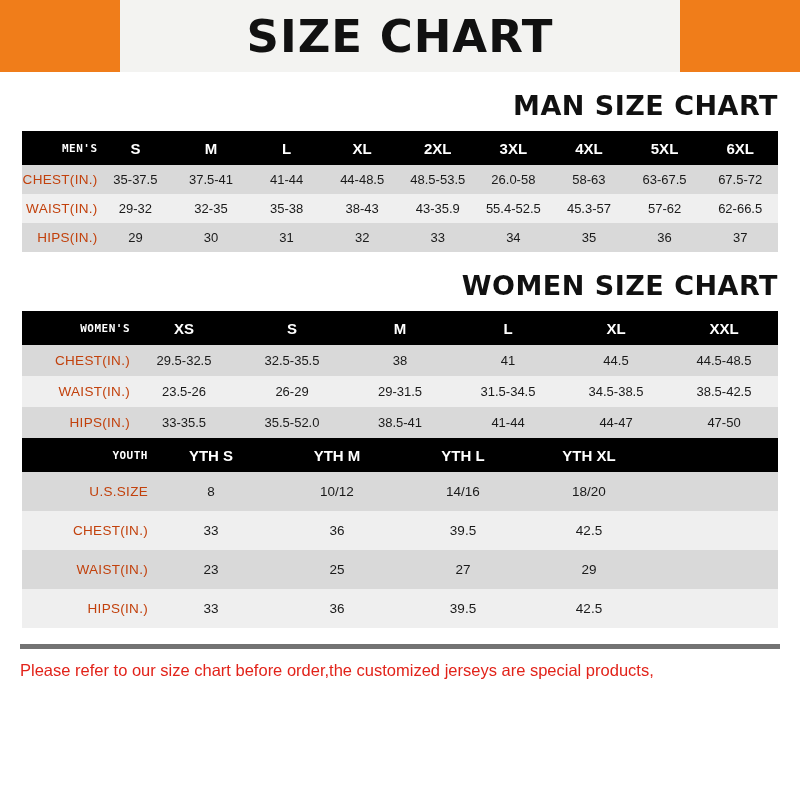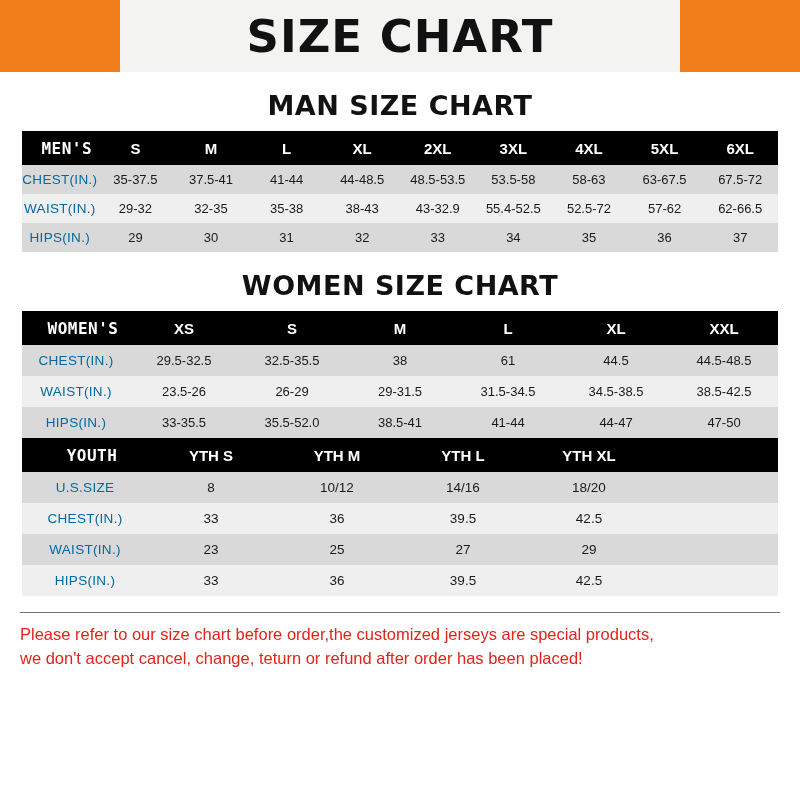--- a/index.html
+++ b/index.html
@@ -43,21 +43,21 @@
     font-size: 45px;
     letter-spacing: 1px;
     color: #111111;
     line-height: 1;
   }
   
   .section {
     padding: 0 22px;
   }
   .section-title {
-    text-align: center;
+    text-align: right;
     font-family: "DejaVu Sans", sans-serif;
     font-weight: bold;
     font-size: 27px;
     color: #111111;
     margin: 18px 0 10px 0;
     letter-spacing: 0.5px;
   }
   table.chart {
     border-collapse: collapse;
     width: 100%;
@@ -74,42 +74,43 @@
   }
   table.chart thead th {
     background: #000000;
     color: #ffffff;
     font-size: 15px;
     font-weight: bold;
     height: 34px;
   }
   table.chart thead th.corner {
     font-family: "DejaVu Sans Mono", monospace;
-    font-size: 16px;
+    font-size: 11px;
     letter-spacing: 0.5px;
-    text-align: center;
+    text-align: right;
     padding-left: 14px;
   }
   table.chart tbody tr:nth-child(odd) td { background: #d9d9d9; }
   table.chart tbody tr:nth-child(even) td { background: #efefef; }
   table.chart tbody td.rowhead {
     font-size: 13.5px;
     letter-spacing: 0.3px;
-    color: #0369a1;
+    color: #c2410c;
+    text-align: right;
   }
   
   .women thead th.corner { font-size: 16px; }
   .youth thead th.corner { font-size: 16px; }
   .youth thead th { font-size: 15px; }
-  .youth tbody td { height: 31px; font-size: 13.5px; }
+  .youth tbody td { height: 39px; font-size: 13.5px; }
   .women tbody td { height: 31px; }
   
   .note {
     margin: 16px 20px 0 20px;
-    border-top: 1px solid #737373;
+    border-top: 5px solid #737373;
     padding-top: 10px;
     color: #e2231a;
     font-size: 16.5px;
     line-height: 1.45;
     text-align: left;
     font-family: "Liberation Sans", sans-serif;
   }
   .note-line { display: block; }
 </style>
 </head>
@@ -141,34 +142,34 @@
         </tr>
       </thead>
       <tbody>
         <tr>
           <td class="rowhead">CHEST(IN.)</td>
           <td>35-37.5</td>
           <td>37.5-41</td>
           <td>41-44</td>
           <td>44-48.5</td>
           <td>48.5-53.5</td>
-          <td>53.5-58</td>
+          <td>26.0-58</td>
           <td>58-63</td>
           <td>63-67.5</td>
           <td>67.5-72</td>
         </tr>
         <tr>
           <td class="rowhead">WAIST(IN.)</td>
           <td>29-32</td>
           <td>32-35</td>
           <td>35-38</td>
           <td>38-43</td>
-          <td>43-32.9</td>
+          <td>43-35.9</td>
           <td>55.4-52.5</td>
-          <td>52.5-72</td>
+          <td>45.3-57</td>
           <td>57-62</td>
           <td>62-66.5</td>
         </tr>
         <tr>
           <td class="rowhead">HIPS(IN.)</td>
           <td>29</td>
           <td>30</td>
           <td>31</td>
           <td>32</td>
           <td>33</td>
@@ -194,21 +195,21 @@
           <th>XL</th>
           <th>XXL</th>
         </tr>
       </thead>
       <tbody>
         <tr>
           <td class="rowhead">CHEST(IN.)</td>
           <td>29.5-32.5</td>
           <td>32.5-35.5</td>
           <td>38</td>
-          <td>61</td>
+          <td>41</td>
           <td>44.5</td>
           <td>44.5-48.5</td>
         </tr>
         <tr>
           <td class="rowhead">WAIST(IN.)</td>
           <td>23.5-26</td>
           <td>26-29</td>
           <td>29-31.5</td>
           <td>31.5-34.5</td>
           <td>34.5-38.5</td>
@@ -271,16 +272,15 @@
           <td>39.5</td>
           <td>42.5</td>
           <td></td>
         </tr>
       </tbody>
     </table>
   </div>
 
   <div class="note">
     <span class="note-line">Please refer to our size chart before order,the customized jerseys are special products,</span>
-    <span class="note-line">we don't accept cancel, change, teturn or refund after order has been placed!</span>
   </div>
 
 </div>
 
 </body></html>

